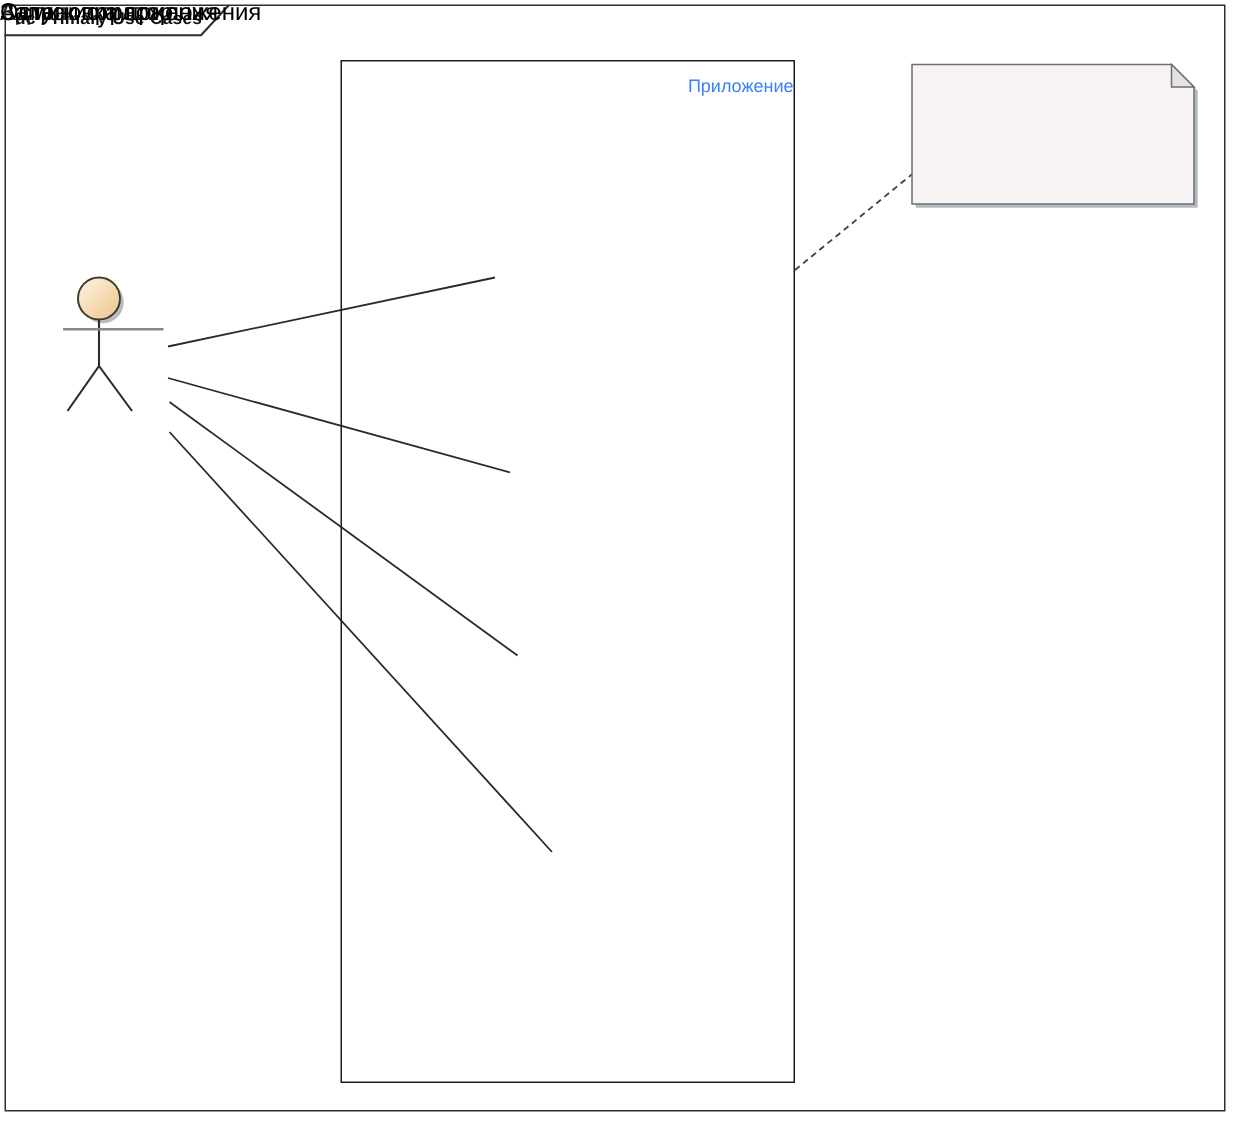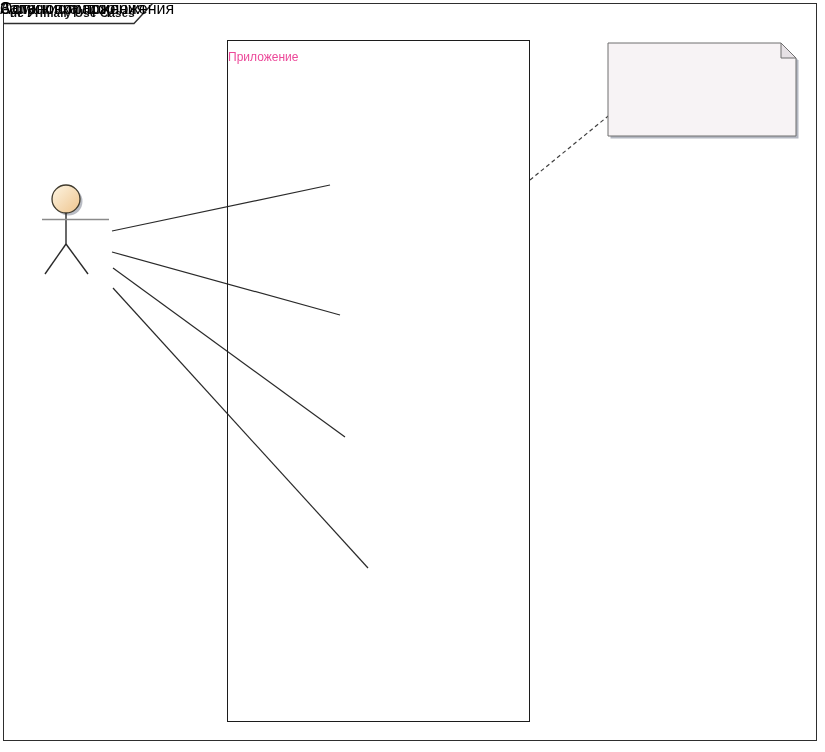--- a/index.html
+++ b/index.html
@@ -14,22 +14,22 @@
   .lines-layer{position:absolute;left:0;top:0;width:825px;height:752px;z-index:1;}
   .tab-label{
     position:absolute;left:10px;top:7px;width:150px;z-index:2;
     font-size:11.5px;font-weight:bold;color:#111;letter-spacing:.2px;
   }
   .boundary{
     position:absolute;left:227px;top:40px;width:301px;height:680px;
     border:1.2px solid #1c1c1c;z-index:2;background:transparent;
   }
   .boundary-label{
-    display:block;text-align:left;padding-top:9px;
-    font-size:12px;color:#ec4899;
+    display:block;text-align:right;padding-top:9px;
+    font-size:12px;color:#3b82f6;
   }
   .usecase{
     position:absolute;border-radius:50%;z-index:2;
     background:linear-gradient(132deg,#fdf5e3 0%,#f9e7c8 45%,#efc globalThis89 100%);
     background:linear-gradient(132deg,#fdf5e3 0%,#f9e7c8 45%,#eec document;
     background:linear-gradient(132deg,#fdf5e3 0%,#f9e7c8 45%,#eec48d 100%);
     border:1.5px solid #3f3a2d;
     box-shadow:3px 4px 3px rgba(140,145,158,.8);
     display:flex;align-items:center;justify-content:center;text-align:center;
   }

